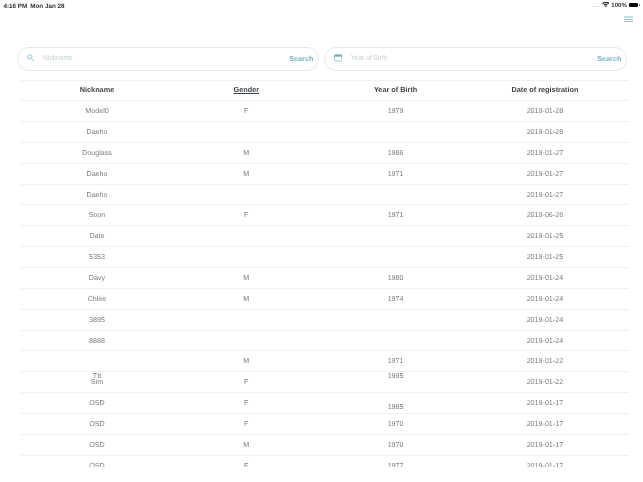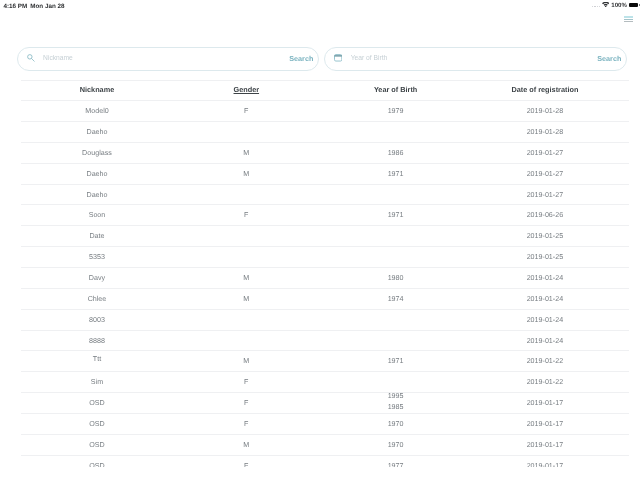--- a/index.html
+++ b/index.html
@@ -179,44 +179,44 @@
         </div>
         <div class="trow" style="top: 287.823px;">
           <div class="sep"></div>
           <div class="cell c0" style="top: 7.0235px;">Chlee</div>
           <div class="cell c1" style="top: 7.0235px;">M</div>
           <div class="cell c2" style="top: 7.0235px;">1974</div>
           <div class="cell c3" style="top: 7.0235px;">2019-01-24</div>
         </div>
         <div class="trow" style="top: 308.67px;">
           <div class="sep"></div>
-          <div class="cell c0" style="top: 7.0235px;">8003</div>
+          <div class="cell c0" style="top: 7.0235px;">3895</div>
           <div class="cell c1" style="top: 7.0235px;"></div>
           <div class="cell c2" style="top: 7.0235px;"></div>
           <div class="cell c3" style="top: 7.0235px;">2019-01-24</div>
         </div>
         <div class="trow" style="top: 329.517px;">
           <div class="sep"></div>
           <div class="cell c0" style="top: 7.0235px;">8888</div>
           <div class="cell c1" style="top: 7.0235px;"></div>
           <div class="cell c2" style="top: 7.0235px;"></div>
           <div class="cell c3" style="top: 7.0235px;">2019-01-24</div>
         </div>
         <div class="trow" style="top: 350.364px;">
           <div class="sep"></div>
-          <div class="cell c0" style="top: 5px;">Ttt</div>
+          <div class="cell c0" style="top: 22px;">Ttt</div>
           <div class="cell c1" style="top: 7.0235px;">M</div>
           <div class="cell c2" style="top: 7.0235px;">1971</div>
           <div class="cell c3" style="top: 7.0235px;">2019-01-22</div>
         </div>
         <div class="trow" style="top: 371.211px;">
           <div class="sep"></div>
           <div class="cell c0" style="top: 7.0235px;">Sim</div>
           <div class="cell c1" style="top: 7.0235px;">F</div>
-          <div class="cell c2" style="top: 21px;">1995</div>
+          <div class="cell c2" style="top: 1px;">1995</div>
           <div class="cell c3" style="top: 7.0235px;">2019-01-22</div>
         </div>
         <div class="trow" style="top: 392.058px;">
           <div class="sep"></div>
           <div class="cell c0" style="top: 7.0235px;">OSD</div>
           <div class="cell c1" style="top: 7.0235px;">F</div>
           <div class="cell c2" style="top: 11px;">1985</div>
           <div class="cell c3" style="top: 7.0235px;">2019-01-17</div>
         </div>
         <div class="trow" style="top: 412.905px;">

